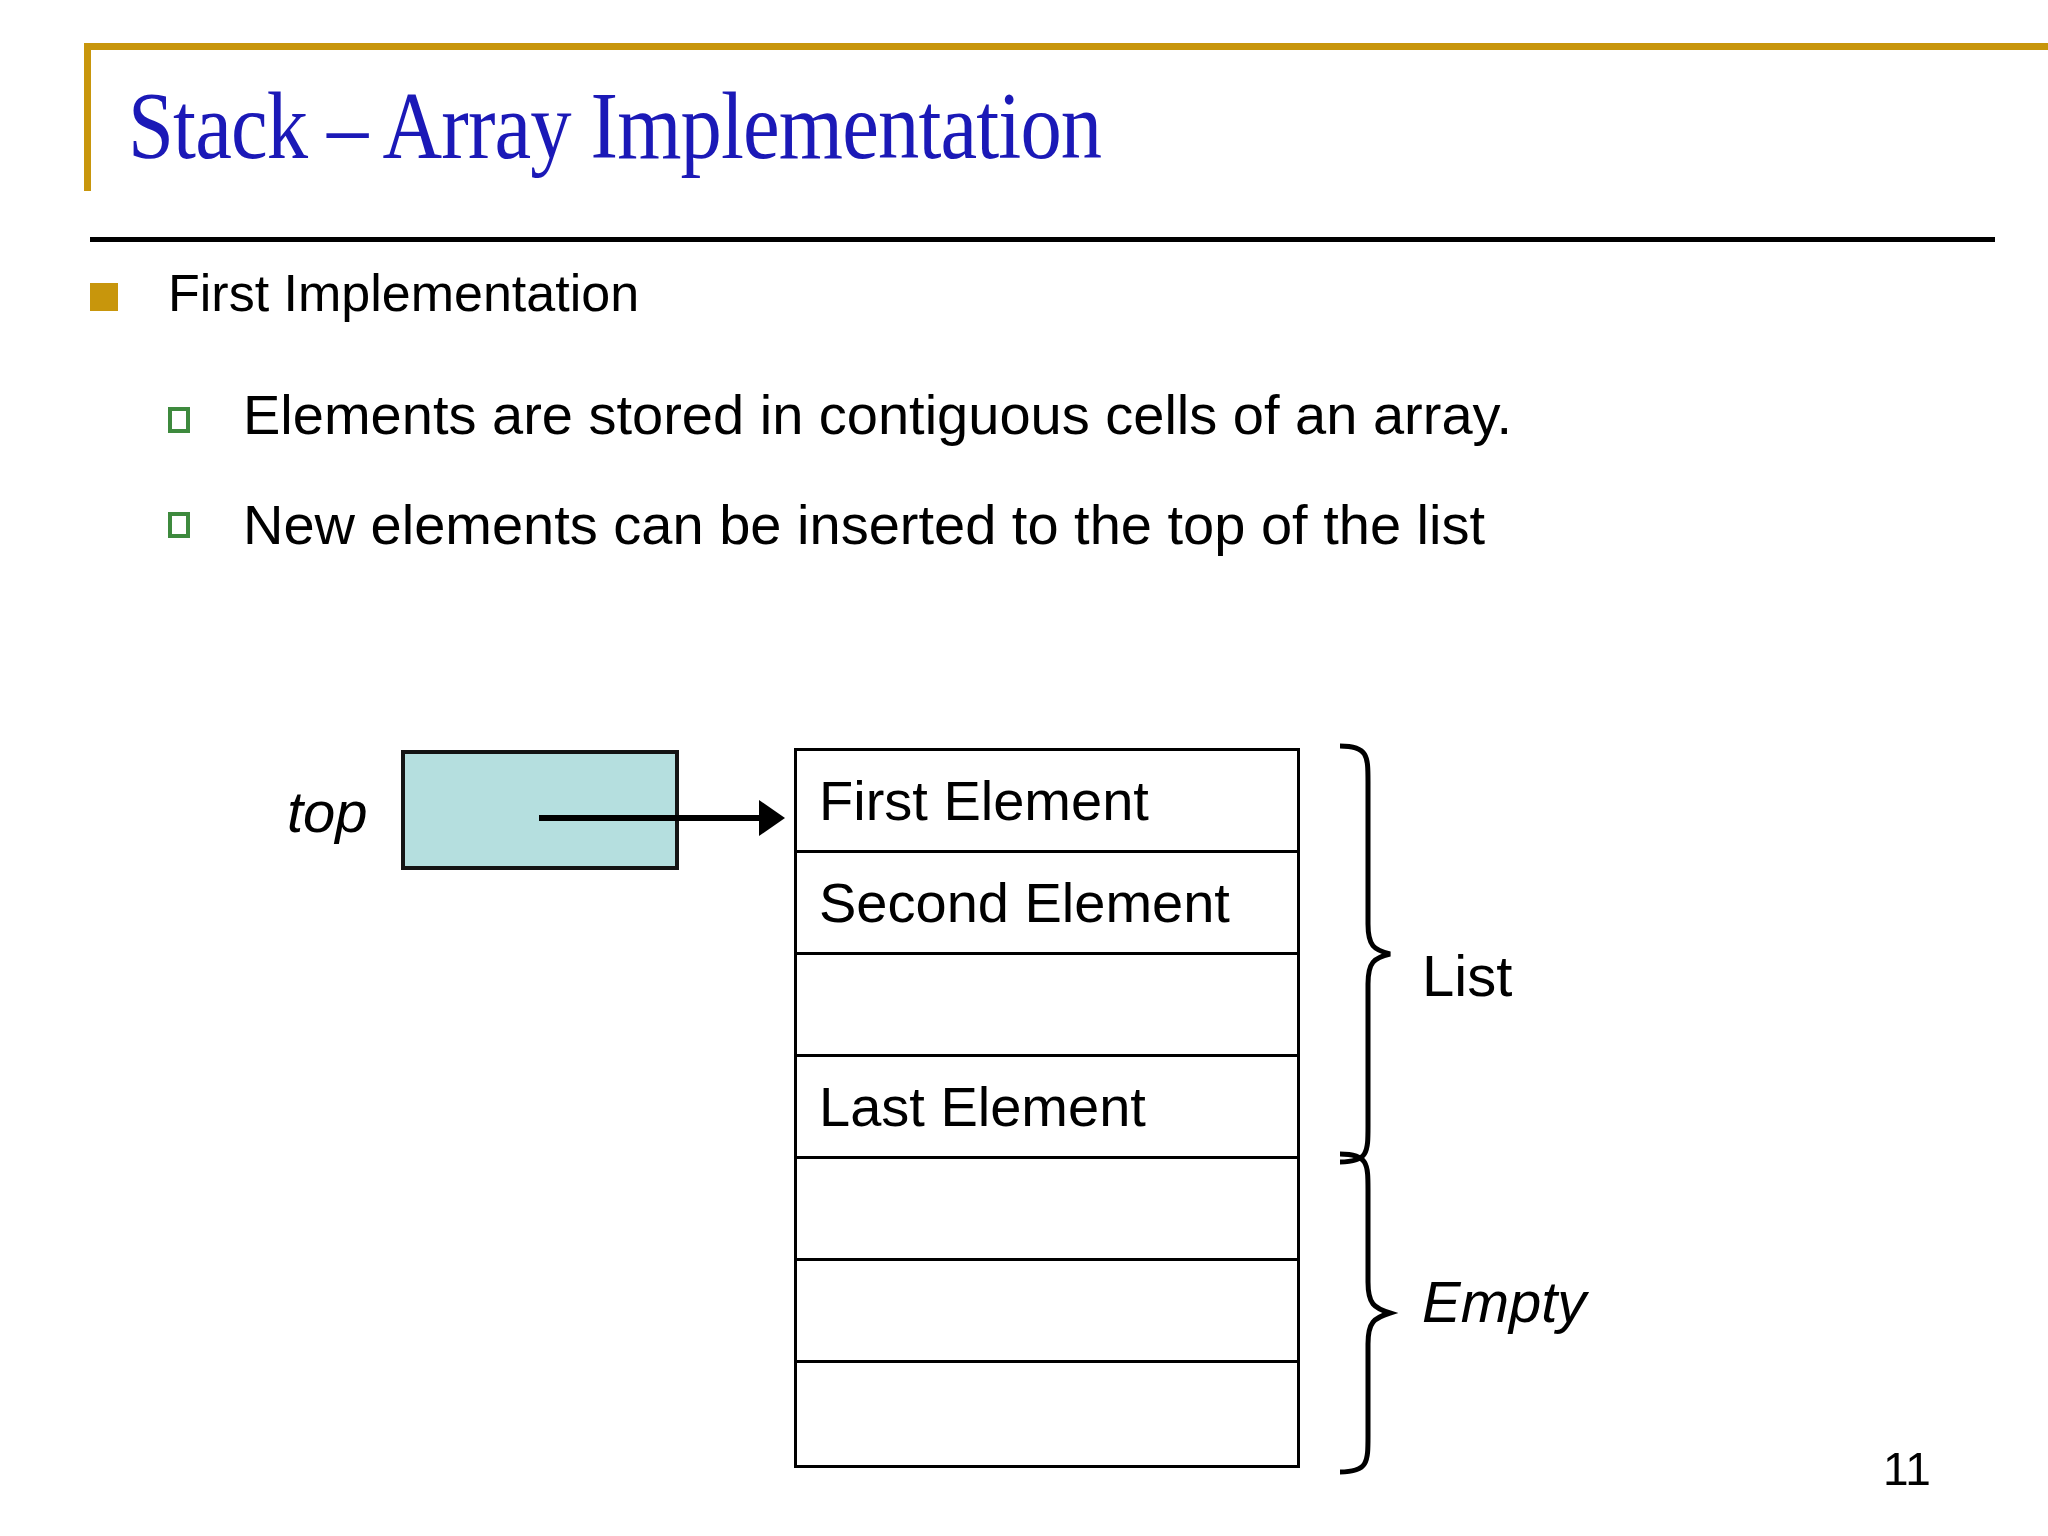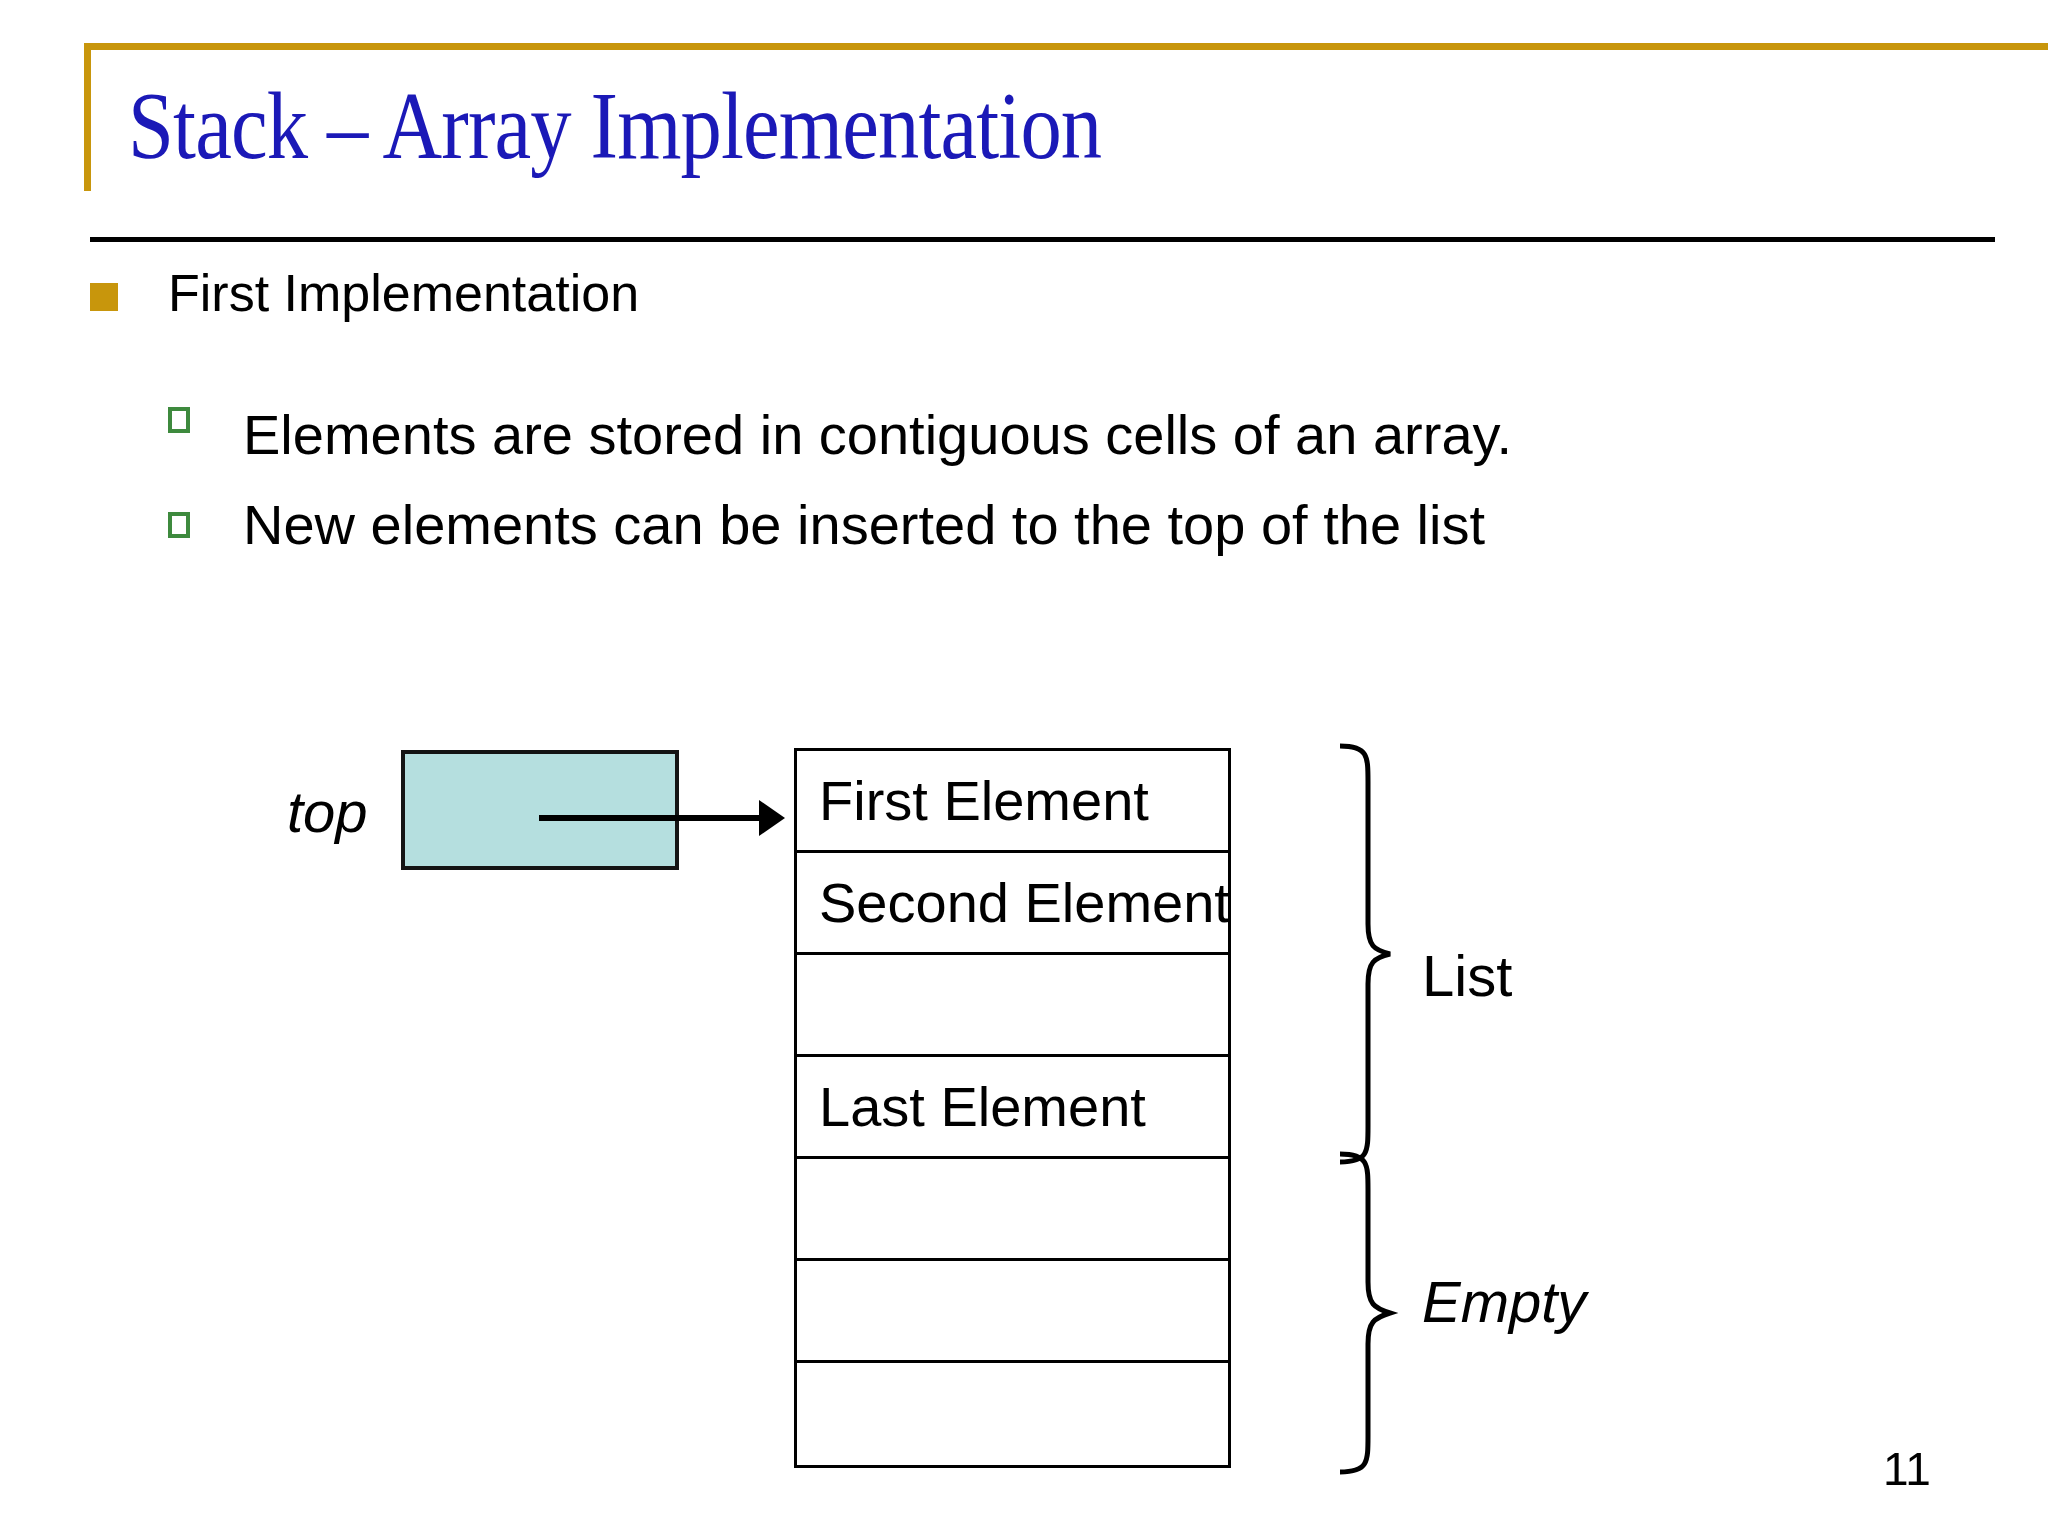--- a/index.html
+++ b/index.html
@@ -79,21 +79,21 @@
     top: 407px;
     width: 22px;
     height: 26px;
     border: 4px solid #3E8A3E;
     box-sizing: border-box;
     background: #ffffff;
   }
   .bullet-l2a-text {
     position: absolute;
     left: 243px;
-    top: 402px;
+    top: 382px;
     font-size: 56px;
     color: #000000;
     white-space: nowrap;
   }
   .bullet-l2b {
     position: absolute;
     left: 168px;
     top: 512px;
     width: 22px;
     height: 26px;
@@ -154,21 +154,21 @@
     height: 0;
     border-top: 18px solid transparent;
     border-bottom: 18px solid transparent;
     border-left: 26px solid #000000;
   }
 
   .array {
     position: absolute;
     left: 750px;
     top: 748px;
-    width: 437px;
+    width: 506px;
     border: 3px solid #000000;
     box-sizing: border-box;
   }
   .cell {
     height: 102px;
     border-bottom: 3px solid #000000;
     box-sizing: border-box;
     display: flex;
     align-items: center;
     padding-left: 22px;

